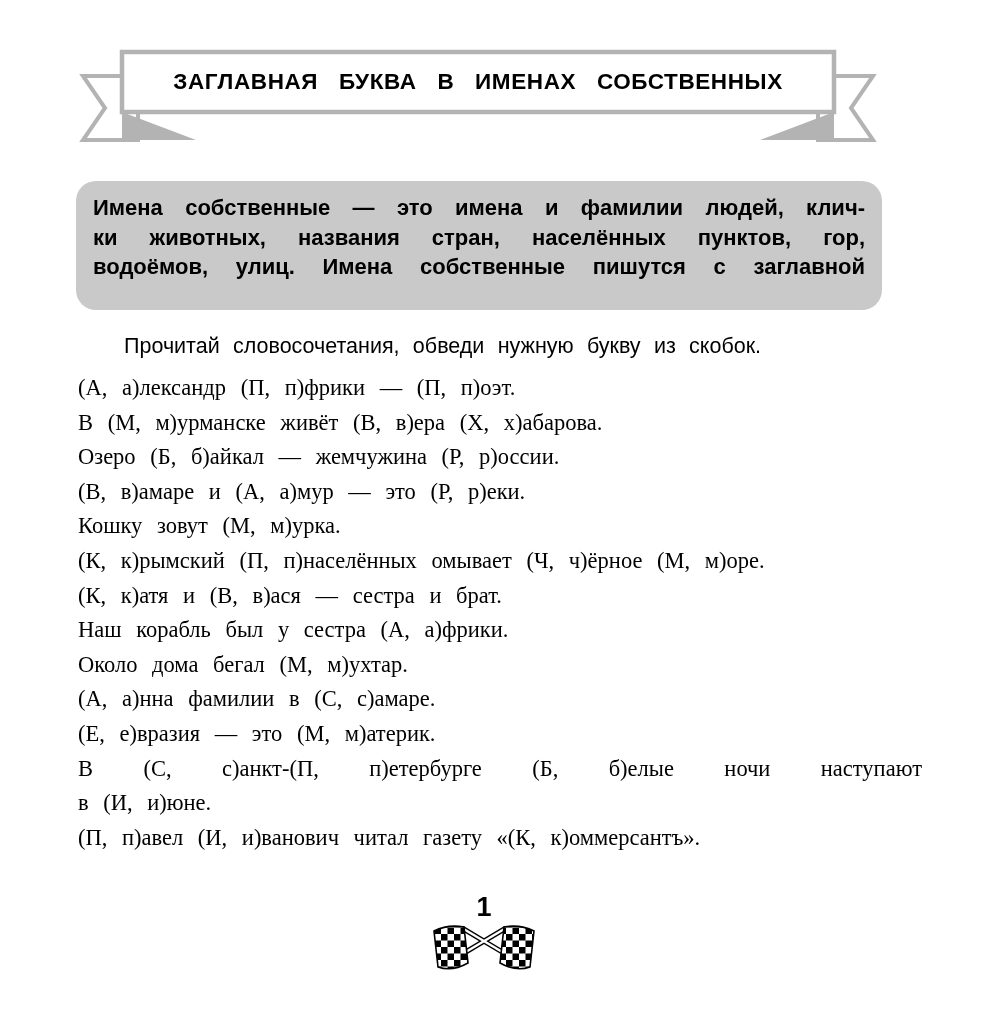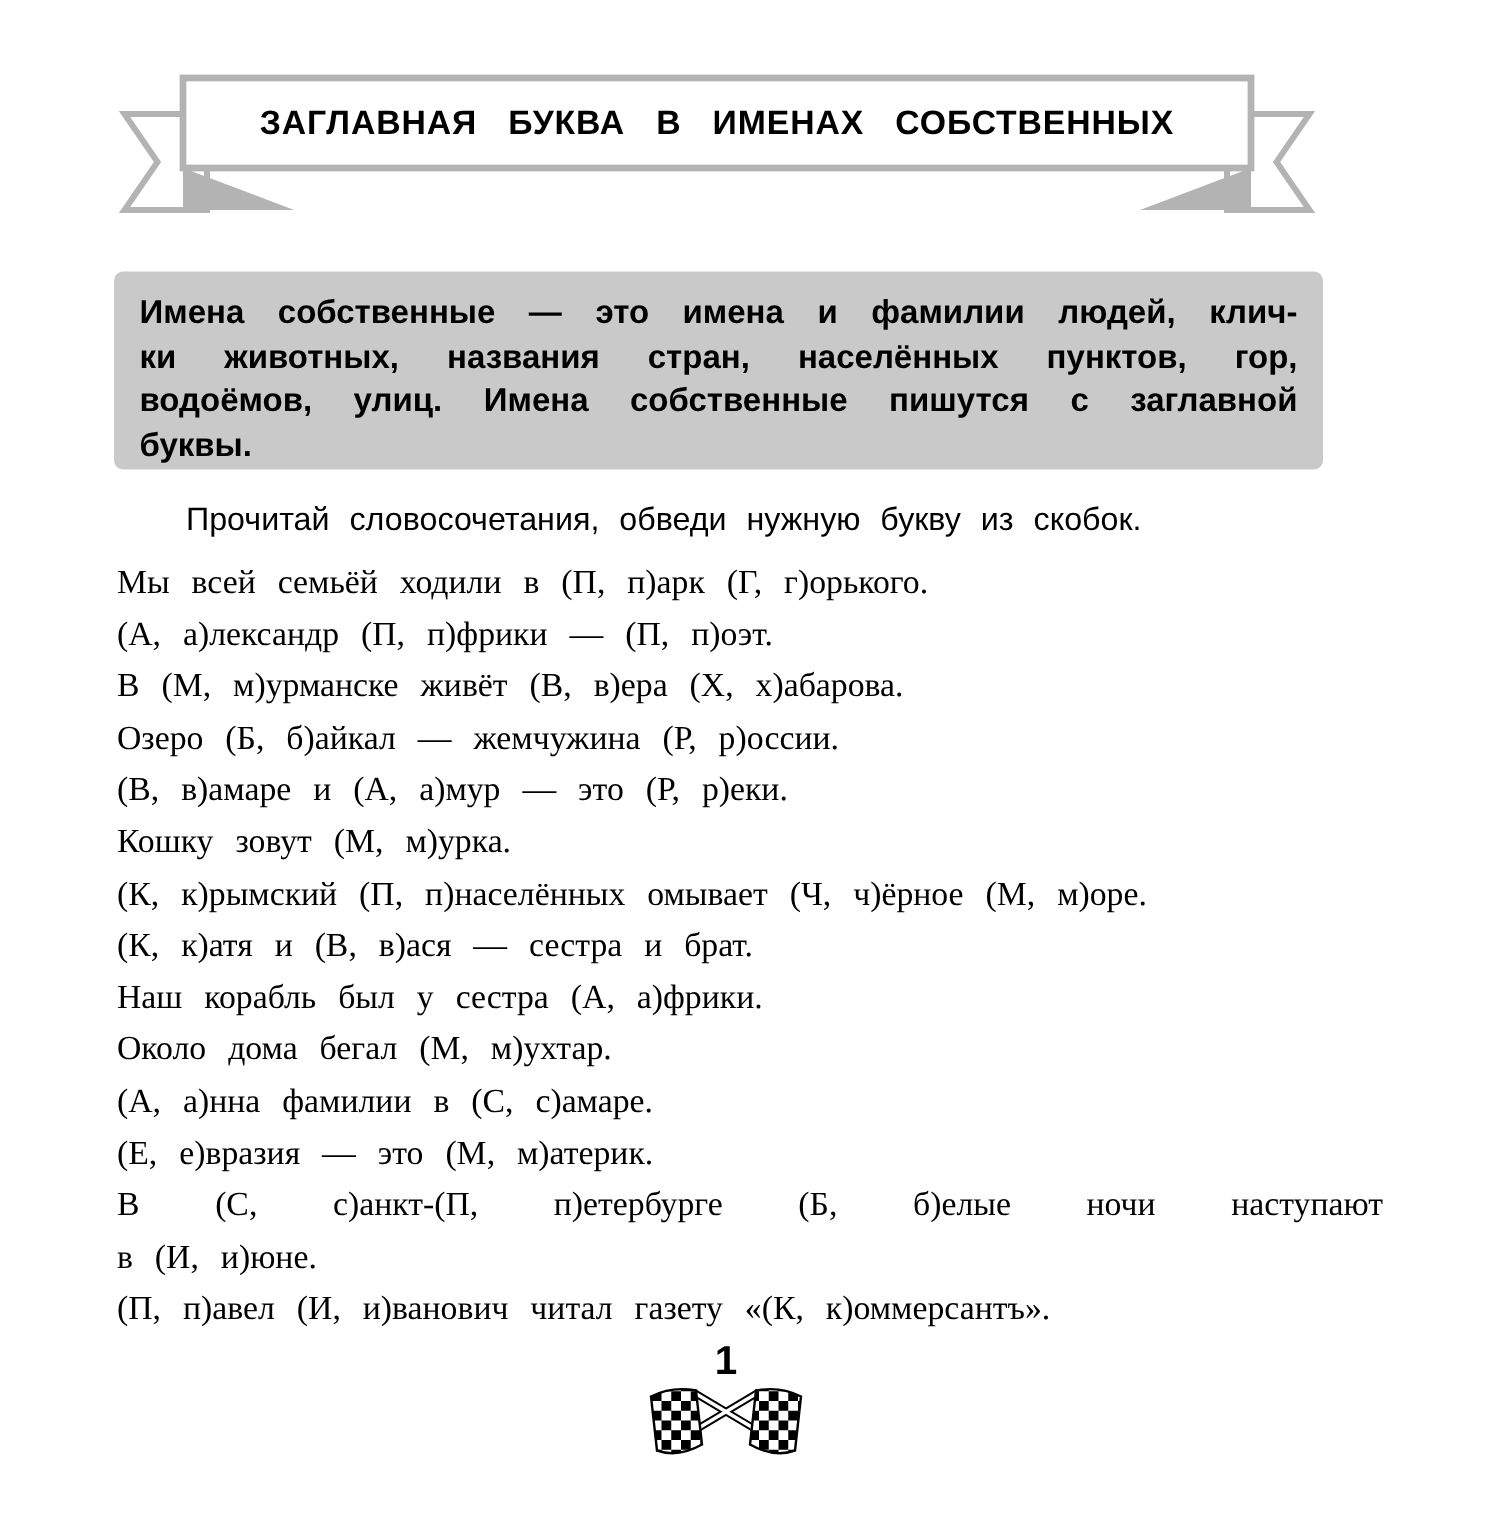--- a/index.html
+++ b/index.html
@@ -21,22 +21,22 @@
     font-weight: bold; font-size: 22.5px;
     letter-spacing: 0.6px; word-spacing: 0.62em;
     white-space: nowrap;
   }
 
   
   .infobox {
     position: absolute; left: 76px; top: 181px; width: 806px;
     box-sizing: border-box;
     background: #c9c9c9;
-    border-radius: 6px;
-    padding: 12px 17px 2px 17px;
+    border-radius: 20px;
+    padding: 12px 17px 28px 17px;
     font-weight: bold; font-size: 22px; line-height: 29.5px;
   }
   .infobox .jline { text-align: justify; text-align-last: justify; white-space: normal; }
   .infobox .jline.last { text-align-last: left; }
 
   
   .instruction {
     position: absolute; left: 78px; top: 334px; width: 844px;
     font-size: 21.5px; word-spacing: 0.34em;
     white-space: nowrap;
@@ -80,27 +80,25 @@
 
     <rect x="44" y="6" width="712" height="60" fill="#ffffff" stroke="#b3b3b3" stroke-width="4.5"></rect>
   </svg>
   <div class="banner-title">ЗАГЛАВНАЯ  БУКВА  В  ИМЕНАХ  СОБСТВЕННЫХ</div>
 </div>
 
 <div class="infobox">
   <div class="jline">Имена собственные — это имена и фамилии людей, клич-</div>
   <div class="jline">ки животных, названия стран, населённых пунктов, гор,</div>
   <div class="jline">водоёмов, улиц. Имена собственные пишутся с заглавной</div>
-  <div class="jline last">буквы.</div>
 </div>
 
 <div class="instruction">Прочитай словосочетания, обведи нужную букву из скобок.</div>
 
 <div class="exercises">
-  <div class="ex-line">Мы всей семьёй ходили в (П, п)арк (Г, г)орького.</div>
   <div class="ex-line">(А, а)лександр (П, п)фрики — (П, п)оэт.</div>
   <div class="ex-line">В (М, м)урманске живёт (В, в)ера (Х, х)абарова.</div>
   <div class="ex-line">Озеро (Б, б)айкал — жемчужина (Р, р)оссии.</div>
   <div class="ex-line">(В, в)амаре и (А, а)мур — это (Р, р)еки.</div>
   <div class="ex-line">Кошку зовут (М, м)урка.</div>
   <div class="ex-line">(К, к)рымский (П, п)населённых омывает (Ч, ч)ёрное (М, м)оре.</div>
   <div class="ex-line">(К, к)атя и (В, в)ася — сестра и брат.</div>
   <div class="ex-line">Наш корабль был у сестра (А, а)фрики.</div>
   <div class="ex-line">Около дома бегал (М, м)ухтар.</div>
   <div class="ex-line">(А, а)нна фамилии в (С, с)амаре.</div>

